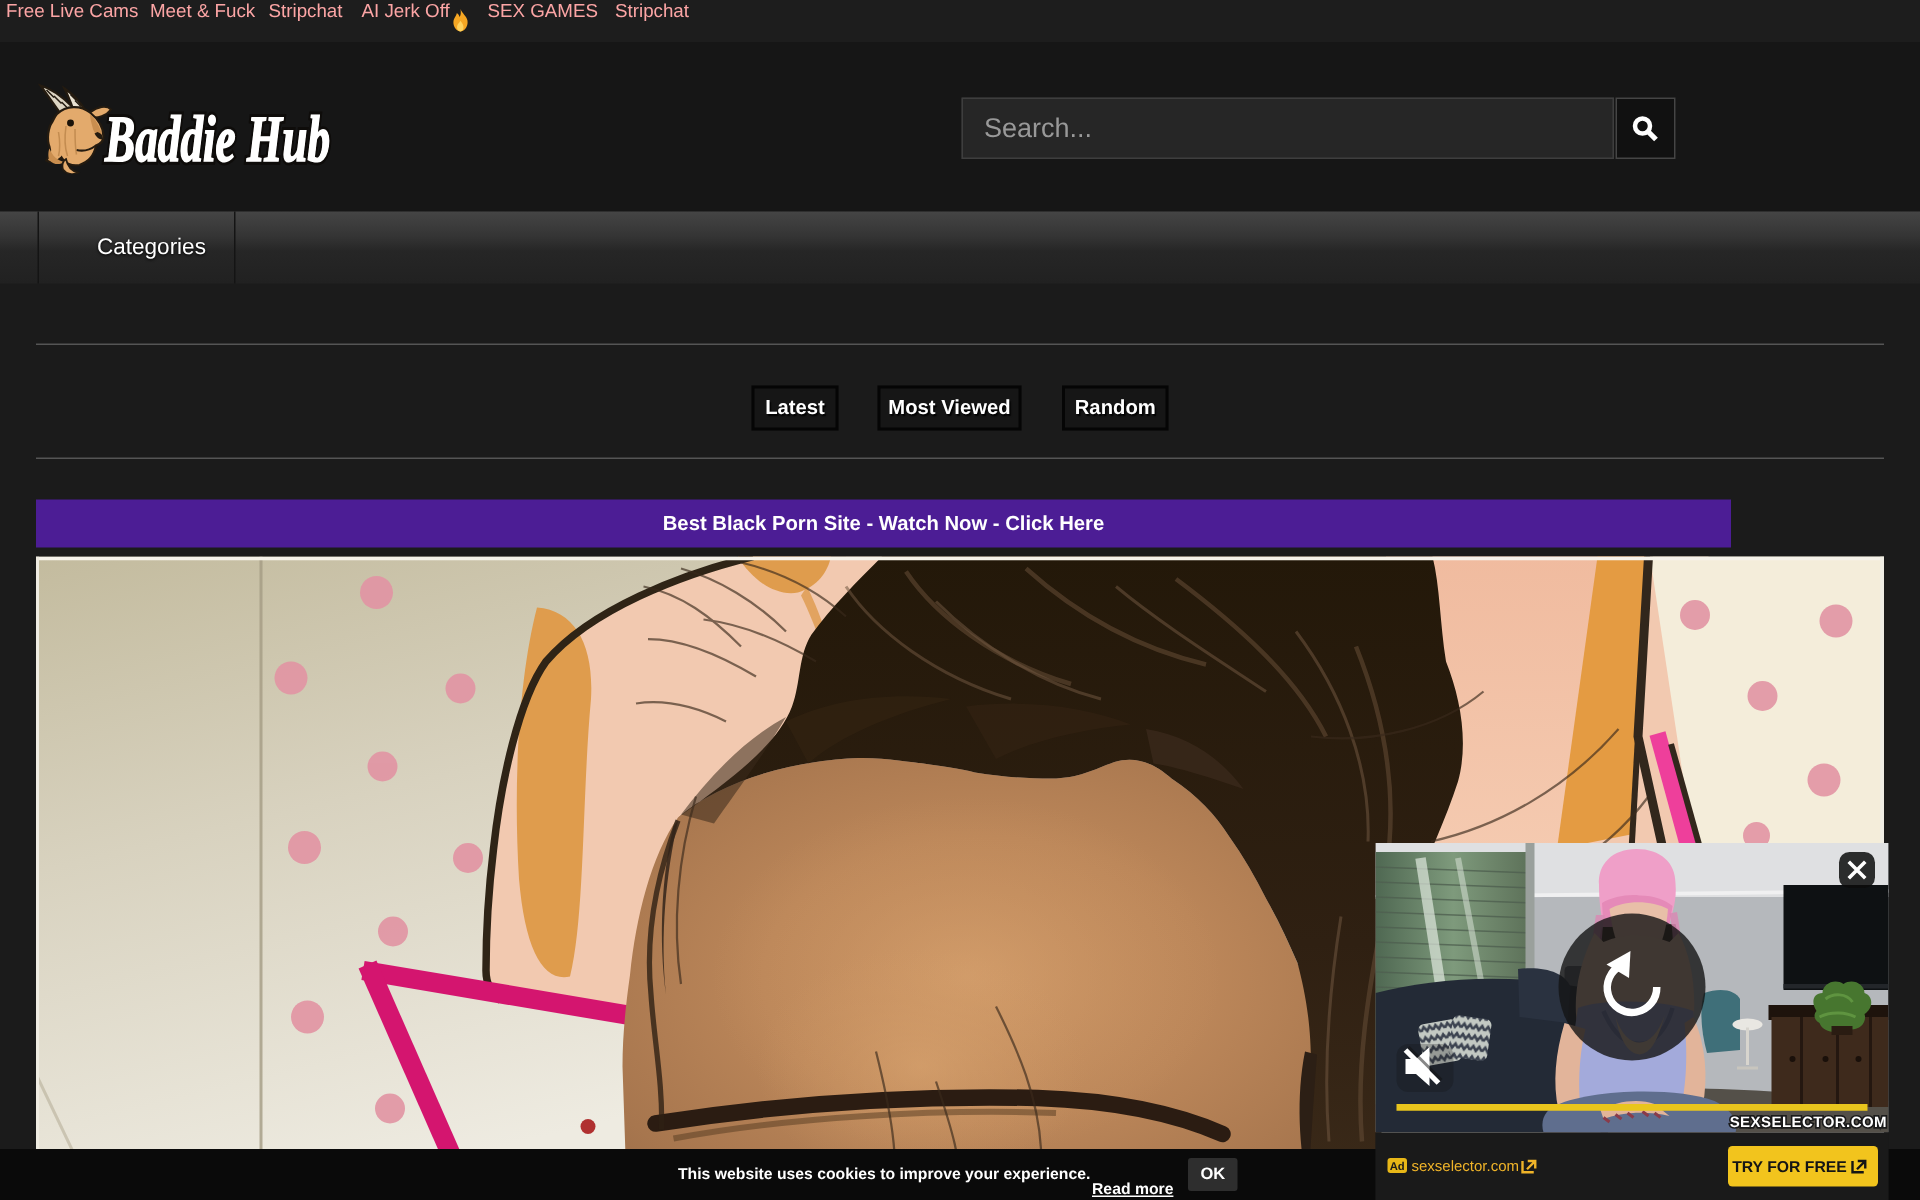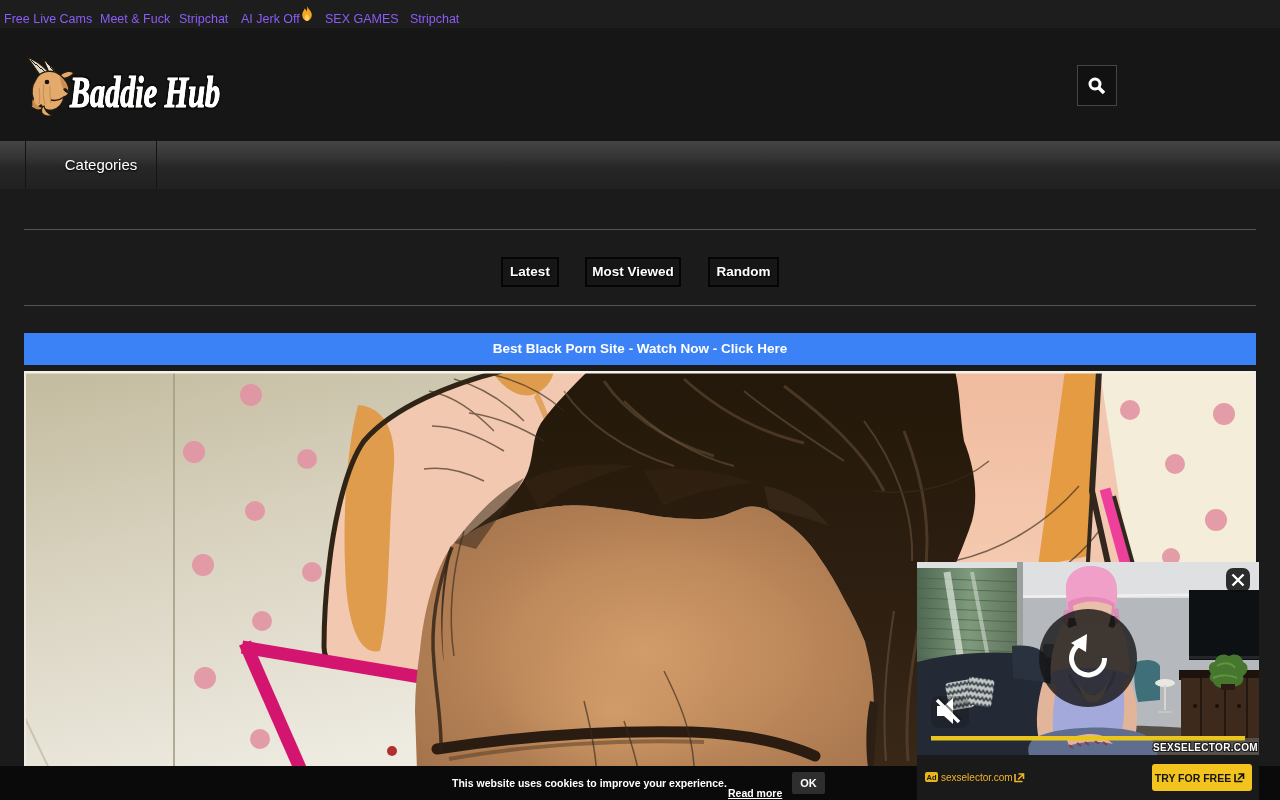--- a/index.html
+++ b/index.html
@@ -1,26 +1,26 @@
 <!DOCTYPE html>
 <html><head>
 <meta charset="utf-8">
 <style>
 html,body{margin:0;padding:0;}
 body{width:1280px;height:800px;background:#1b1b1b;overflow:hidden;font-family:"Liberation Sans",sans-serif;position:relative;}
 a{text-decoration:none;}
 .topbar{position:absolute;left:0;top:0;width:1280px;height:28px;background:#1d1d1d;}
-.topbar a{position:absolute;top:12px;font-size:12.5px;color:#8b5cf6;white-space:nowrap;text-align:right;}
+.topbar a{position:absolute;top:0;font-size:12.5px;color:#fca5a5;white-space:nowrap;text-align:right;}
 .header{position:absolute;left:0;top:28px;width:1280px;height:113px;background:#161616;}
 .navbar{position:absolute;left:0;top:141px;width:1280px;height:48px;background:linear-gradient(180deg,#454545 0%,#343434 35%,#262626 55%,#212121 100%);}
 .navcell{position:absolute;left:25px;top:0;width:110px;height:48px;border-left:1px solid #141414;border-right:1px solid #141414;color:#fff;font-size:15px;line-height:48px;text-align:center;text-shadow:0 1px 2px #000;padding-left:20px;}
 .sep{position:absolute;left:24px;width:1232px;height:0;border-top:1px solid #555;}
 .btnrow{}
 .btn{position:absolute;top:257px;height:30px;box-sizing:border-box;background:#161616;border:2px solid #050505;color:#fff;font-weight:bold;font-size:13.5px;line-height:26px;text-align:center;text-shadow:1px 1px 1px #000;}
-.banner{position:absolute;left:24px;top:333px;width:1232px;height:32px;background:#3b82f6;color:#fff;font-weight:bold;font-size:13.5px;text-align:center;line-height:32px;}
+.banner{position:absolute;left:24px;top:333px;width:1130px;height:32px;background:#4c1d95;color:#fff;font-weight:bold;font-size:13.5px;text-align:center;line-height:32px;}
 .photo{position:absolute;left:24px;top:371px;width:1232px;height:429px;}
 .video{position:absolute;left:917px;top:562px;width:342px;height:193px;z-index:10;}
 .adbar{position:absolute;left:917px;top:755px;width:342px;height:45px;background:#1a1a1a;z-index:11;}
 .cookie{position:absolute;left:0;top:766px;width:1280px;height:34px;background:#0a0a0a;color:#fff;font-size:11px;font-weight:bold;z-index:5;padding-left:35px;}
 </style>
 </head>
 <body>
 <div class="topbar">
   <a style="left:4px">Free Live Cams</a>
   <a style="left:100px">Meet &amp; Fuck</a>
@@ -47,20 +47,21 @@
       <path d="M36 22 C40 26 43 31 44 36 C41 37 39 35 38 32 C37 28 36 25 36 22 Z" fill="#c98e4f"></path>
       <circle cx="23" cy="28" r="2.3" fill="#1a1208"></circle>
       <path d="M41 34 C44 35 45 37 44 39 C42 39 40 37 39 35 Z" fill="#241b10"></path>
       <path d="M40 43 C36 46 31 47 27 46" stroke="#241b10" stroke-width="1.4" fill="none"></path>
       <path d="M20 52 C21 57 24 60 28 61 C25 63 20 62 18 59 C17 56 18 53 20 52 Z" fill="#e3aa6c" stroke="#241b10" stroke-width="1.2"></path>
       <path d="M15 34 C16 40 16 46 15 50 M20 30 C19 37 19 44 21 50 M26 32 C26 38 26 44 27 49" stroke="#b57f45" stroke-width="1" fill="none" opacity="0.7"></path>
     </g>
     <text x="46" y="53" textLength="150" lengthAdjust="spacingAndGlyphs" font-family="Liberation Serif" font-style="italic" font-weight="bold" font-size="44" fill="#fff" style="paint-order:stroke;stroke:#0e0c0a;stroke-width:5">Baddie Hub</text>
     <text x="46" y="53" textLength="150" lengthAdjust="spacingAndGlyphs" font-family="Liberation Serif" font-style="italic" font-weight="bold" font-size="44" fill="#fff" stroke="#fff" stroke-width="1.1">Baddie Hub</text>
   </svg>
+  <input style="position: absolute; left: 641px; top: 37px; width: 419px; height: 39px; background: rgb(38, 38, 38); border: 1px solid rgb(62, 62, 62); color: rgb(153, 153, 153); font-size: 18px; padding: 0px 0px 0px 14px; font-family: &quot;Liberation Sans&quot;, sans-serif;" value="Search...">
   <div style="position:absolute;left:1077px;top:37px;width:38px;height:39px;background:#111;border:1px solid #454545;">
     <svg width="18" height="18" viewBox="0 0 18 18" style="position:absolute;left:10px;top:11px">
         <circle cx="7" cy="7" r="5" fill="none" stroke="#fff" stroke-width="3"></circle>
         <line x1="11" y1="11" x2="16" y2="16" stroke="#fff" stroke-width="3.5"></line>
       </svg>
   </div>
 </div>
 <div class="navbar">
     <div class="navcell">Categories</div>
   </div>

